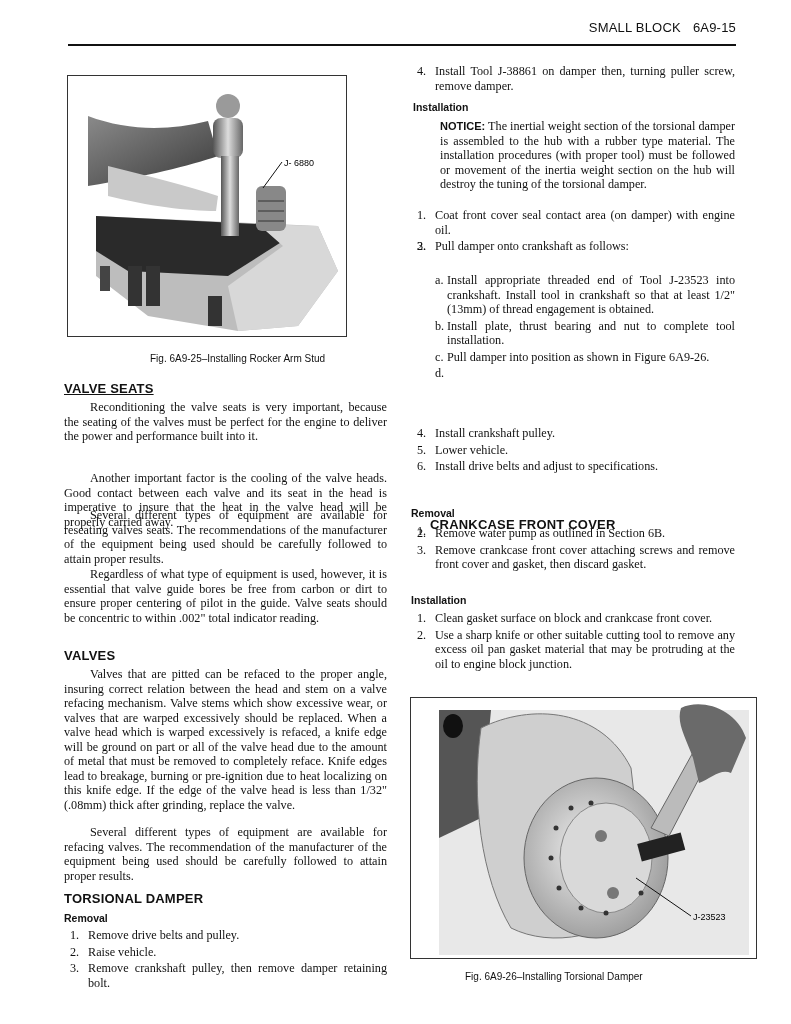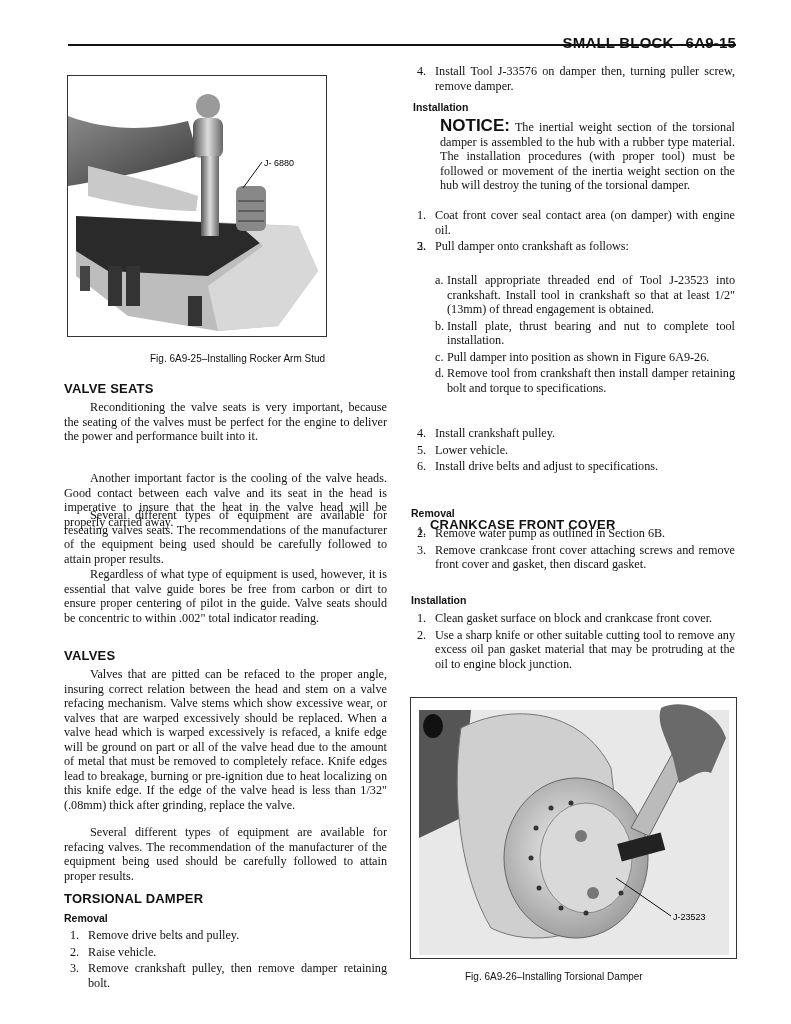--- a/index.html
+++ b/index.html
@@ -1,39 +1,39 @@
 <!DOCTYPE html>
 <html><head>
 <meta charset="utf-8">
 <style>
   html, body { margin: 0; padding: 0; background: #ffffff; }
   body { width: 791px; height: 1024px; position: relative; overflow: hidden; color: #111; font-family: "Liberation Serif", serif; }
   .header { position: absolute; left: 68px; top: 18px; width: 668px; height: 26px; border-bottom: 2px solid #111; }
-  .header-text { position: absolute; right: 0; top: 16px; font-family: "Liberation Sans", sans-serif; font-weight: bold; font-size: 15px; letter-spacing: 0.2px; }
+  .header-text { position: absolute; right: 0; top: 2px; font-family: "Liberation Sans", sans-serif; font-weight: normal; font-size: 13px; letter-spacing: 0.2px; }
   .header-text .gap { display: inline-block; width: 12px; }
 
-  .figure { position: absolute; border: 1.5px solid #333; background: #fff; }
+  .figure { position: absolute; border: 1.5px solid #333; background: #fff; padding-left: 20px; }
   .fig1 { left: 67px; top: 75px; width: 258px; height: 260px; }
   .fig2 { left: 410px; top: 697px; width: 325px; height: 260px; }
   .caption { position: absolute; font-family: "Liberation Sans", sans-serif; font-size: 10px; }
   .cap1 { left: 118px; top: 353px; padding-left: 32px; }
   .cap2 { left: 465px; top: 971px; }
 
   .sec-head { position: absolute; font-family: "Liberation Sans", sans-serif; font-weight: bold; font-size: 13px; letter-spacing: 0.2px; }
   .sub-head { position: absolute; font-family: "Liberation Sans", sans-serif; font-weight: bold; font-size: 10.5px; }
 
   .para { position: absolute; font-size: 12.2px; line-height: 14.5px; text-align: justify; }
   .para.indent { text-indent: 26px; }
   .list { position: absolute; margin: 0; padding: 0; list-style: none; font-size: 12.2px; line-height: 14.5px; }
   .list li { position: relative; padding-left: 24px; text-align: justify; margin-bottom: 2px; }
   .list li .num { position: absolute; left: 6px; top: 0; }
   .sublist li { padding-left: 36px; }
   .sublist li .num { left: 24px; }
   .notice { position: absolute; font-size: 12.2px; line-height: 14.5px; text-align: justify; }
-  .notice .lbl { font-family: "Liberation Sans", sans-serif; font-weight: bold; font-size: 17px; }
+  .notice .lbl { font-family: "Liberation Sans", sans-serif; font-weight: bold; font-size: 11px; }
   .label-tool { font-family: "Liberation Sans", sans-serif; font-size: 9px; }
 </style>
 </head>
 <body>
 
 <div class="header">
   <div class="header-text">
     <span>SMALL BLOCK</span><span class="gap"></span><span>6A9-15</span>
   </div>
 </div>
@@ -71,56 +71,56 @@
     <line x1="170" y1="125" x2="196" y2="125" stroke="#333"></line>
     <line x1="170" y1="135" x2="196" y2="135" stroke="#333"></line>
     <line x1="170" y1="145" x2="196" y2="145" stroke="#333"></line>
 
     <line x1="175" y1="112" x2="194" y2="86" stroke="#111" stroke-width="1"></line>
     <text x="196" y="90" class="label-tool" font-size="9" font-family="Liberation Sans, sans-serif">J- 6880</text>
   </svg>
 </div>
 <div class="caption cap1">Fig. 6A9-25–Installing Rocker Arm Stud</div>
 
-<div class="sec-head" style="left:64px; top:381px;">VALVE SEATS</div>
+<div class="sec-head" style="left:64px; top:381px;text-decoration:underline;">VALVE SEATS</div>
 <div class="para indent" style="left:64px; top:400px; width:323px;">Reconditioning the valve seats is very important, because the seating of the valves must be perfect for the engine to deliver the power and performance built into it.</div>
 <div class="para indent" style="left:64px; top:447px; width:323px;margin-top:24px;">Another important factor is the cooling of the valve heads. Good contact between each valve and its seat in the head is imperative to insure that the heat in the valve head will be properly carried away.</div>
 <div class="para indent" style="left:64px; top:508px; width:323px;">Several different types of equipment are available for reseating valves seats. The recommendations of the manufacturer of the equipment being used should be carefully followed to attain proper results.</div>
 <div class="para indent" style="left:64px; top:567px; width:323px;">Regardless of what type of equipment is used, however, it is essential that valve guide bores be free from carbon or dirt to ensure proper centering of pilot in the guide. Valve seats should be concentric to within .002" total indicator reading.</div>
 
 <div class="sec-head" style="left:64px; top:648px;">VALVES</div>
 <div class="para indent" style="left:64px; top:667px; width:323px;">Valves that are pitted can be refaced to the proper angle, insuring correct relation between the head and stem on a valve refacing mechanism. Valve stems which show excessive wear, or valves that are warped excessively should be replaced. When a valve head which is warped excessively is refaced, a knife edge will be ground on part or all of the valve head due to the amount of metal that must be removed to completely reface. Knife edges lead to breakage, burning or pre-ignition due to heat localizing on this knife edge. If the edge of the valve head is less than 1/32" (.08mm) thick after grinding, replace the valve.</div>
 <div class="para indent" style="left:64px; top:825px; width:323px;">Several different types of equipment are available for refacing valves. The recommendation of the manufacturer of the equipment being used should be carefully followed to attain proper results.</div>
 
 <div class="sec-head" style="left:64px; top:891px;">TORSIONAL DAMPER</div>
 <div class="sub-head" style="left:64px; top:912px;">Removal</div>
 <ul class="list" style="left:64px; top:928px; width:323px;">
   <li><span class="num">1.</span><span>Remove drive belts and pulley.</span></li>
   <li><span class="num">2.</span><span>Raise vehicle.</span></li>
   <li><span class="num">3.</span><span>Remove crankshaft pulley, then remove damper retaining bolt.</span></li>
 </ul>
 
 <ul class="list" style="left:411px; top:64px; width:324px;">
-  <li><span class="num">4.</span><span>Install Tool J-33576 on damper then, turning puller screw, remove damper.</span></li>
+  <li><span class="num">4.</span><span>Install Tool J-38861 on damper then, turning puller screw, remove damper.</span></li>
 </ul>
 <div class="sub-head" style="left:413px; top:101px;">Installation</div>
 <div class="notice" style="left:440px; top:119px; width:295px;">
   <span class="lbl">NOTICE:</span>
   <span>The inertial weight section of the torsional damper is assembled to the hub with a rubber type material. The installation procedures (with proper tool) must be followed or movement of the inertia weight section on the hub will destroy the tuning of the torsional damper.</span>
 </div>
 <ul class="list" style="left:411px; top:208px; width:324px;">
   <li><span class="num">1.</span><span>Coat front cover seal contact area (on damper) with engine oil.</span></li>
   <li><span class="num">2.</span></li>
   <li><span class="num">3.</span><span>Pull damper onto crankshaft as follows:</span></li>
 </ul>
 <ul class="list sublist" style="left:411px; top:273px; width:324px;">
   <li><span class="num">a.</span><span>Install appropriate threaded end of Tool J-23523 into crankshaft. Install tool in crankshaft so that at least 1/2" (13mm) of thread engagement is obtained.</span></li>
   <li><span class="num">b.</span><span>Install plate, thrust bearing and nut to complete tool installation.</span></li>
   <li><span class="num">c.</span><span>Pull damper into position as shown in Figure 6A9-26.</span></li>
-  <li><span class="num">d.</span><span>Remove tool from crankshaft then install damper retaining bolt and torque to specifications.</span></li>
+  <li><span class="num">d.</span></li>
 </ul>
 <ul class="list" style="left:411px; top:426px; width:324px;">
   <li><span class="num">4.</span><span>Install crankshaft pulley.</span></li>
   <li><span class="num">5.</span><span>Lower vehicle.</span></li>
   <li><span class="num">6.</span><span>Install drive belts and adjust to specifications.</span></li>
 </ul>
 
 <div class="sec-head" style="left:430px; top:485px;margin-top:32px;">CRANKCASE FRONT COVER</div>
 <div class="sub-head" style="left:411px; top:507px;">Removal</div>
 <ul class="list" style="left:411px; top:524px; width:324px;">

